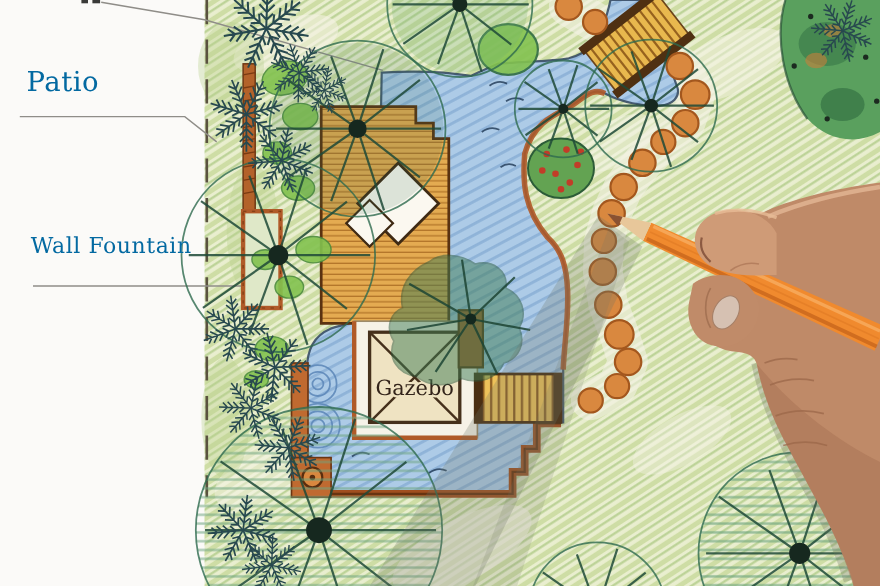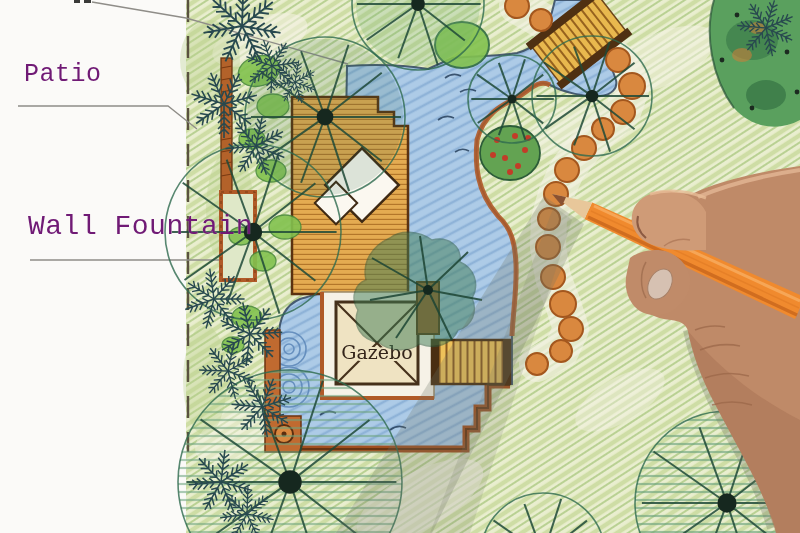--- a/index.html
+++ b/index.html
@@ -1,22 +1,22 @@
 <!DOCTYPE html>
 <html><head>
 <meta charset="utf-8">
 <style>
   html,body{margin:0;padding:0;background:#777;}
   .stage{position:relative;width:800px;height:533px;overflow:hidden;
          font-family:"DejaVu Serif", serif;background:#fbfaf8;}
   .stage svg{position:absolute;left:0;top:0;}
-  .plan-label{position:absolute;color:#701a75;letter-spacing:.5px;
-              text-shadow:0 0 1px rgba(255,255,255,.6);white-space:nowrap;font-family:Liberation Mono, monospace;}
+  .plan-label{position:absolute;color:#0369a1;letter-spacing:.5px;
+              text-shadow:0 0 1px rgba(255,255,255,.6);white-space:nowrap;}
   .label-patio{left:24px;top:60px;font-size:25px;}
-  .label-wall-fountain{left:28px;top:211px;font-size:28px;}
+  .label-wall-fountain{left:28px;top:211px;font-size:20px;}
 </style>
 </head>
 <body>
 
 <div class="stage">
 <svg width="800" height="533" viewBox="0 0 800 533" xmlns="http://www.w3.org/2000/svg">
   <defs>
     <pattern id="grassLines" width="13" height="13" patternUnits="userSpaceOnUse" patternTransform="rotate(-33)">
       <line x1="0" y1="3" x2="13" y2="3" stroke="#cddda2" stroke-width="4.5" opacity=".95"></line>
       <line x1="0" y1="9" x2="13" y2="9" stroke="#a9c77f" stroke-width="2" opacity=".75"></line>

